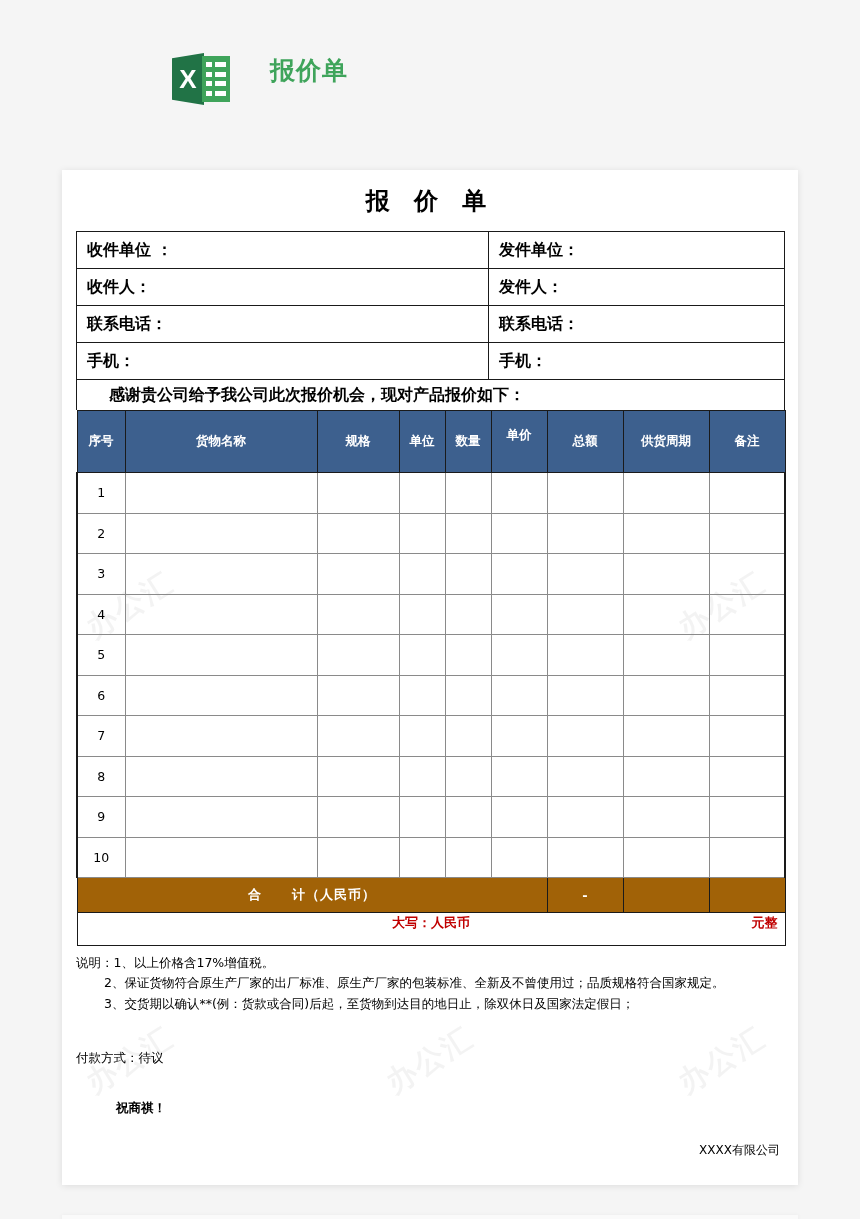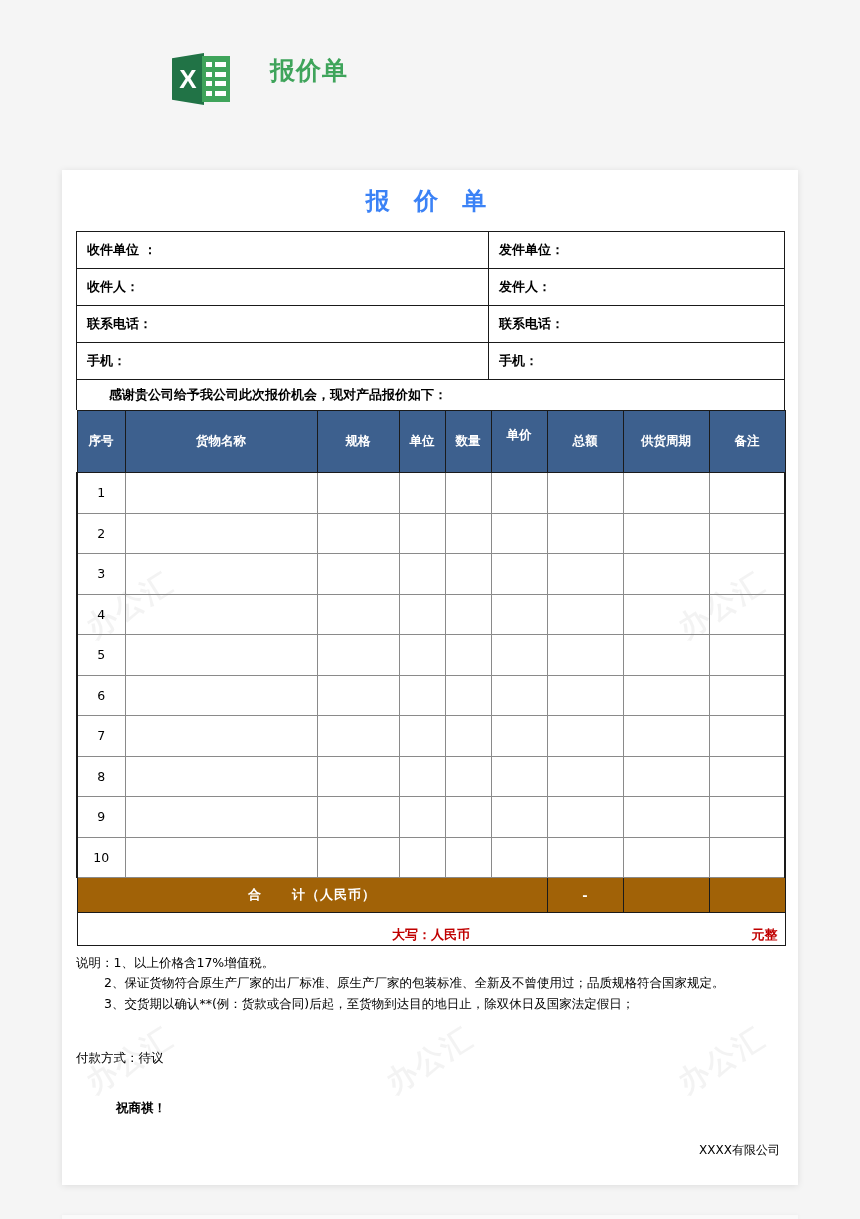--- a/index.html
+++ b/index.html
@@ -134,36 +134,36 @@
   .doc {
     position: relative;
     padding: 0 14px;
     z-index: 2;
   }
 
   .doc-title {
     text-align: center;
     font-size: 24px;
     font-weight: bold;
-    color: #3b82f6;
+    color: #000000;
     letter-spacing: 8px;
     padding: 15px 0 14px 0;
     font-family: "DejaVu Sans", sans-serif;
   }
 
   
   table.info, table.goods, table.note {
     border-collapse: collapse;
     width: 708px;
     table-layout: fixed;
   }
   table.info td {
     border: 1px solid #1a1a1a;
     height: 36px;
-    font-size: 13px;
+    font-size: 16px;
     font-weight: bold;
     color: #000;
     padding: 0 10px;
     vertical-align: middle;
     font-family: "DejaVu Sans", sans-serif;
   }
   table.info td.thanks {
     font-weight: bold;
     padding-left: 32px;
     height: 30px;
@@ -213,21 +213,21 @@
     border: 1px solid #1a1a1a;
     border-top: none;
     height: 30px;
     color: #c00000;
     font-weight: bold;
     font-size: 13px;
     position: relative;
   }
   .cap-wrap {
     display: flex;
-    align-items: flex-end;
+    align-items: flex-start;
     justify-content: center;
     position: relative;
     height: 100%;
   }
   .cap-right {
     position: absolute;
     right: 6px;
     color: #c00000;
     font-weight: bold;
   }

